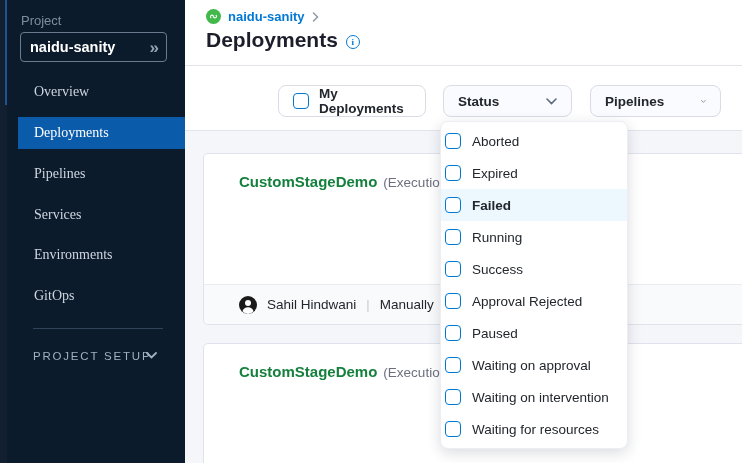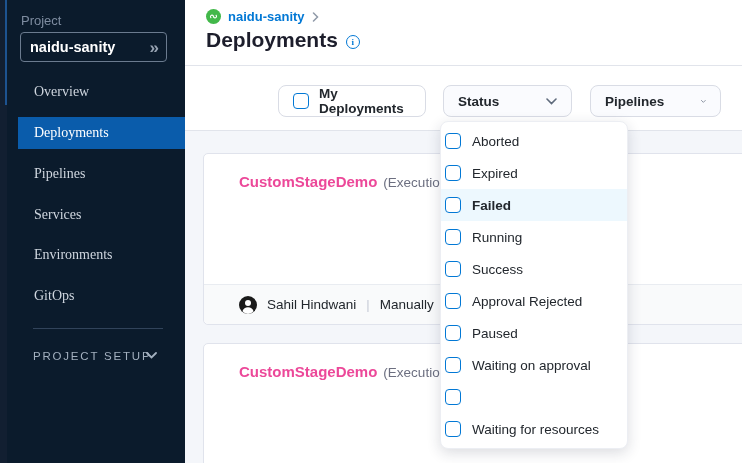--- a/index.html
+++ b/index.html
@@ -53,21 +53,21 @@
   .cb { width:16px; height:16px; min-width:16px; border:1.6px solid #0278d5; border-radius:4px;
     background:#fff; cursor:pointer; }
 
   
   #content { position:absolute; left:185px; top:131px; width:557px; height:332px; background:#f4f6fa; }
   .card { position:absolute; left:18px; right:-10px; background:#fff; border:1px solid #e0e3ec;
     border-radius:5px; }
   #card1 { top:22px; height:172px; }
   #card2 { top:212px; height:160px; }
   .card-title-row { position:absolute; left:35px; top:19px; display:flex; align-items:baseline; gap:6px; cursor:pointer; }
-  .card-title { font-size:15px; font-weight:bold; color:#ec4899; }
+  .card-title { font-size:15px; font-weight:bold; color:#15803d; }
   .card-sub { font-size:13.5px; color:#6c6f80; }
   .card-footer { position:absolute; left:0; right:0; bottom:0; height:40px; background:#f9fafb;
     border-top:1px solid #e9ecf1; border-radius:0 0 5px 5px; display:flex; align-items:center;
     padding-left:35px; gap:10px; }
   .ft-name { font-size:13.5px; color:#22272d; }
   .ft-pipe { color:#c6cbd6; font-size:13px; }
 
   
   #status-menu { position:absolute; left:440px; top:121px; width:188px; background:#fff;
     border:1px solid #eceef3; border-radius:8px; box-shadow:0 4px 14px rgba(30,40,60,.16);
@@ -203,18 +203,19 @@
   <div class="menu-row">
     <span class="cb"></span>
     <span class="menu-label">Paused</span>
   </div>
   <div class="menu-row">
     <span class="cb"></span>
     <span class="menu-label">Waiting on approval</span>
   </div>
   <div class="menu-row">
     <span class="cb"></span>
+    <span class="menu-label">Waiting on intervention</span>
   </div>
   <div class="menu-row">
     <span class="cb"></span>
     <span class="menu-label">Waiting for resources</span>
   </div>
 </div>
 
 </body></html>

